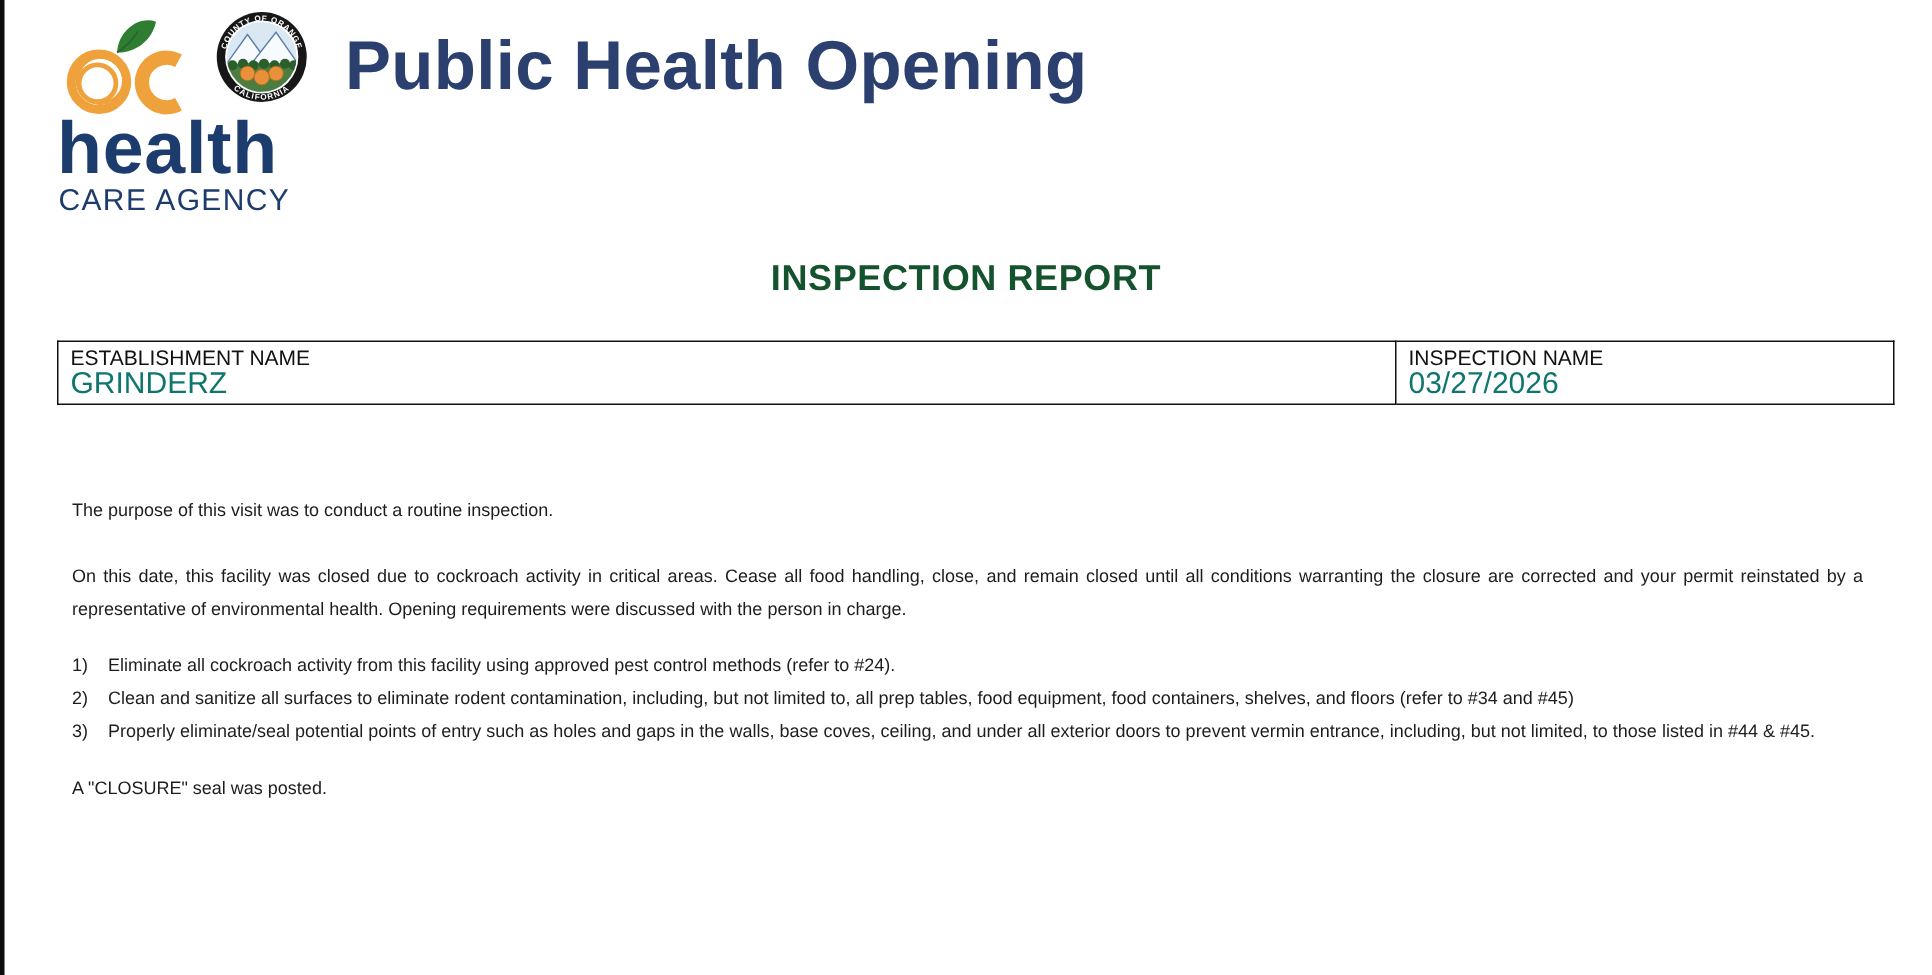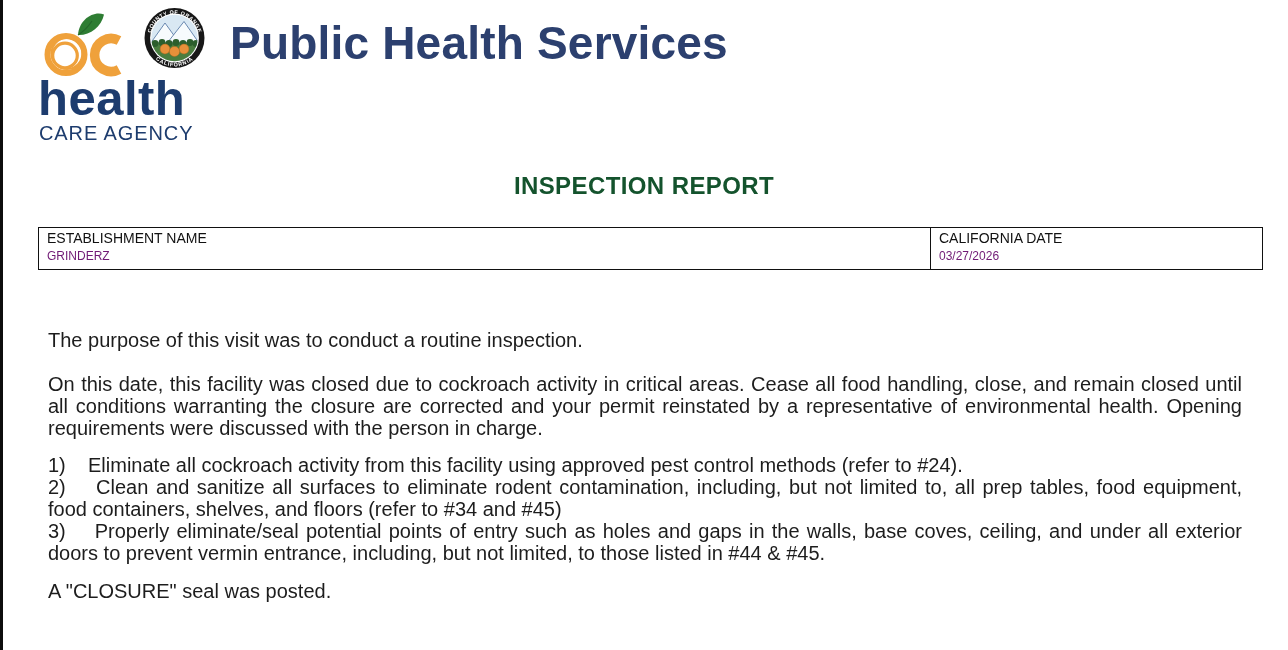--- a/index.html
+++ b/index.html
@@ -27,26 +27,26 @@
   
   .info-table{
     position:absolute;left:38px;top:227px;width:1224px;
     border-collapse:collapse;table-layout:fixed;
   }
   .info-table td{
     border:1.5px solid #111;vertical-align:top;padding:2px 8px 3px 8px;height:40px;
     box-sizing:border-box;overflow:hidden;
   }
   .cell-label{font-size:14px;line-height:17px;color:#111;}
-  .cell-value{font-size:12px;line-height:19px;color:#701a75;}
+  .cell-value{font-size:20px;line-height:19px;color:#0f766e;}
 
   
   .body-text{
     position:absolute;left:48px;top:329px;width:1194px;
-    font-size:20px;line-height:22px;color:#1d1d1d;text-align:justify;
+    font-size:12px;line-height:22px;color:#1d1d1d;text-align:justify;
   }
   .body-text p{margin:0;}
   .p1{margin-bottom:22px !important;}
   .p2{margin-bottom:15px !important;}
   .p3{margin-bottom:15px !important;}
   .list-item{margin:0;}
   .closing{margin-top:16px !important;}
 </style>
 </head>
 <body>
@@ -103,37 +103,37 @@
       <text font-size="5.4" font-weight="700" fill="#ffffff" letter-spacing="0.8" font-family="Liberation Sans, sans-serif">
         <textPath href="#sealBotArc" startOffset="50%" text-anchor="middle">CALIFORNIA</textPath>
       </text>
     </g>
 
     <text x="0" y="111" font-size="49" font-weight="700" fill="#1D3C6E" font-family="Liberation Sans, sans-serif" letter-spacing="0.5">health</text>
 
     <text x="1" y="136" font-size="20" font-weight="400" fill="#1D3C6E" font-family="Liberation Sans, sans-serif" letter-spacing="0.9">CARE AGENCY</text>
   </svg>
 
-  <div class="agency-title">Public Health Services</div>
+  <div class="agency-title">Public Health Opening</div>
 
   <div class="report-title">INSPECTION REPORT</div>
 
   <table class="info-table">
     <colgroup>
         <col style="width:892px">
         <col style="width:332px">
       </colgroup>
     <tbody>
         <tr>
       <td>
         <div class="cell-label">ESTABLISHMENT NAME</div>
         <div class="cell-value">GRINDERZ</div>
       </td>
       <td>
-        <div class="cell-label">CALIFORNIA DATE</div>
+        <div class="cell-label">INSPECTION NAME</div>
         <div class="cell-value">03/27/2026</div>
       </td>
     </tr>
   </tbody>
     </table>
 
   <div class="body-text">
     <p class="p1">The purpose of this visit was to conduct a routine inspection.</p>
     <p class="p2">On this date, this facility was closed due to cockroach activity in critical areas. Cease all food handling, close, and remain closed until all conditions warranting the closure are corrected and your permit reinstated by a representative of environmental health. Opening requirements were discussed with the person in charge.</p>
     <p class="list-item">1)&nbsp;&nbsp;&nbsp;&nbsp;Eliminate all cockroach activity from this facility using approved pest control methods (refer to #24).</p>

